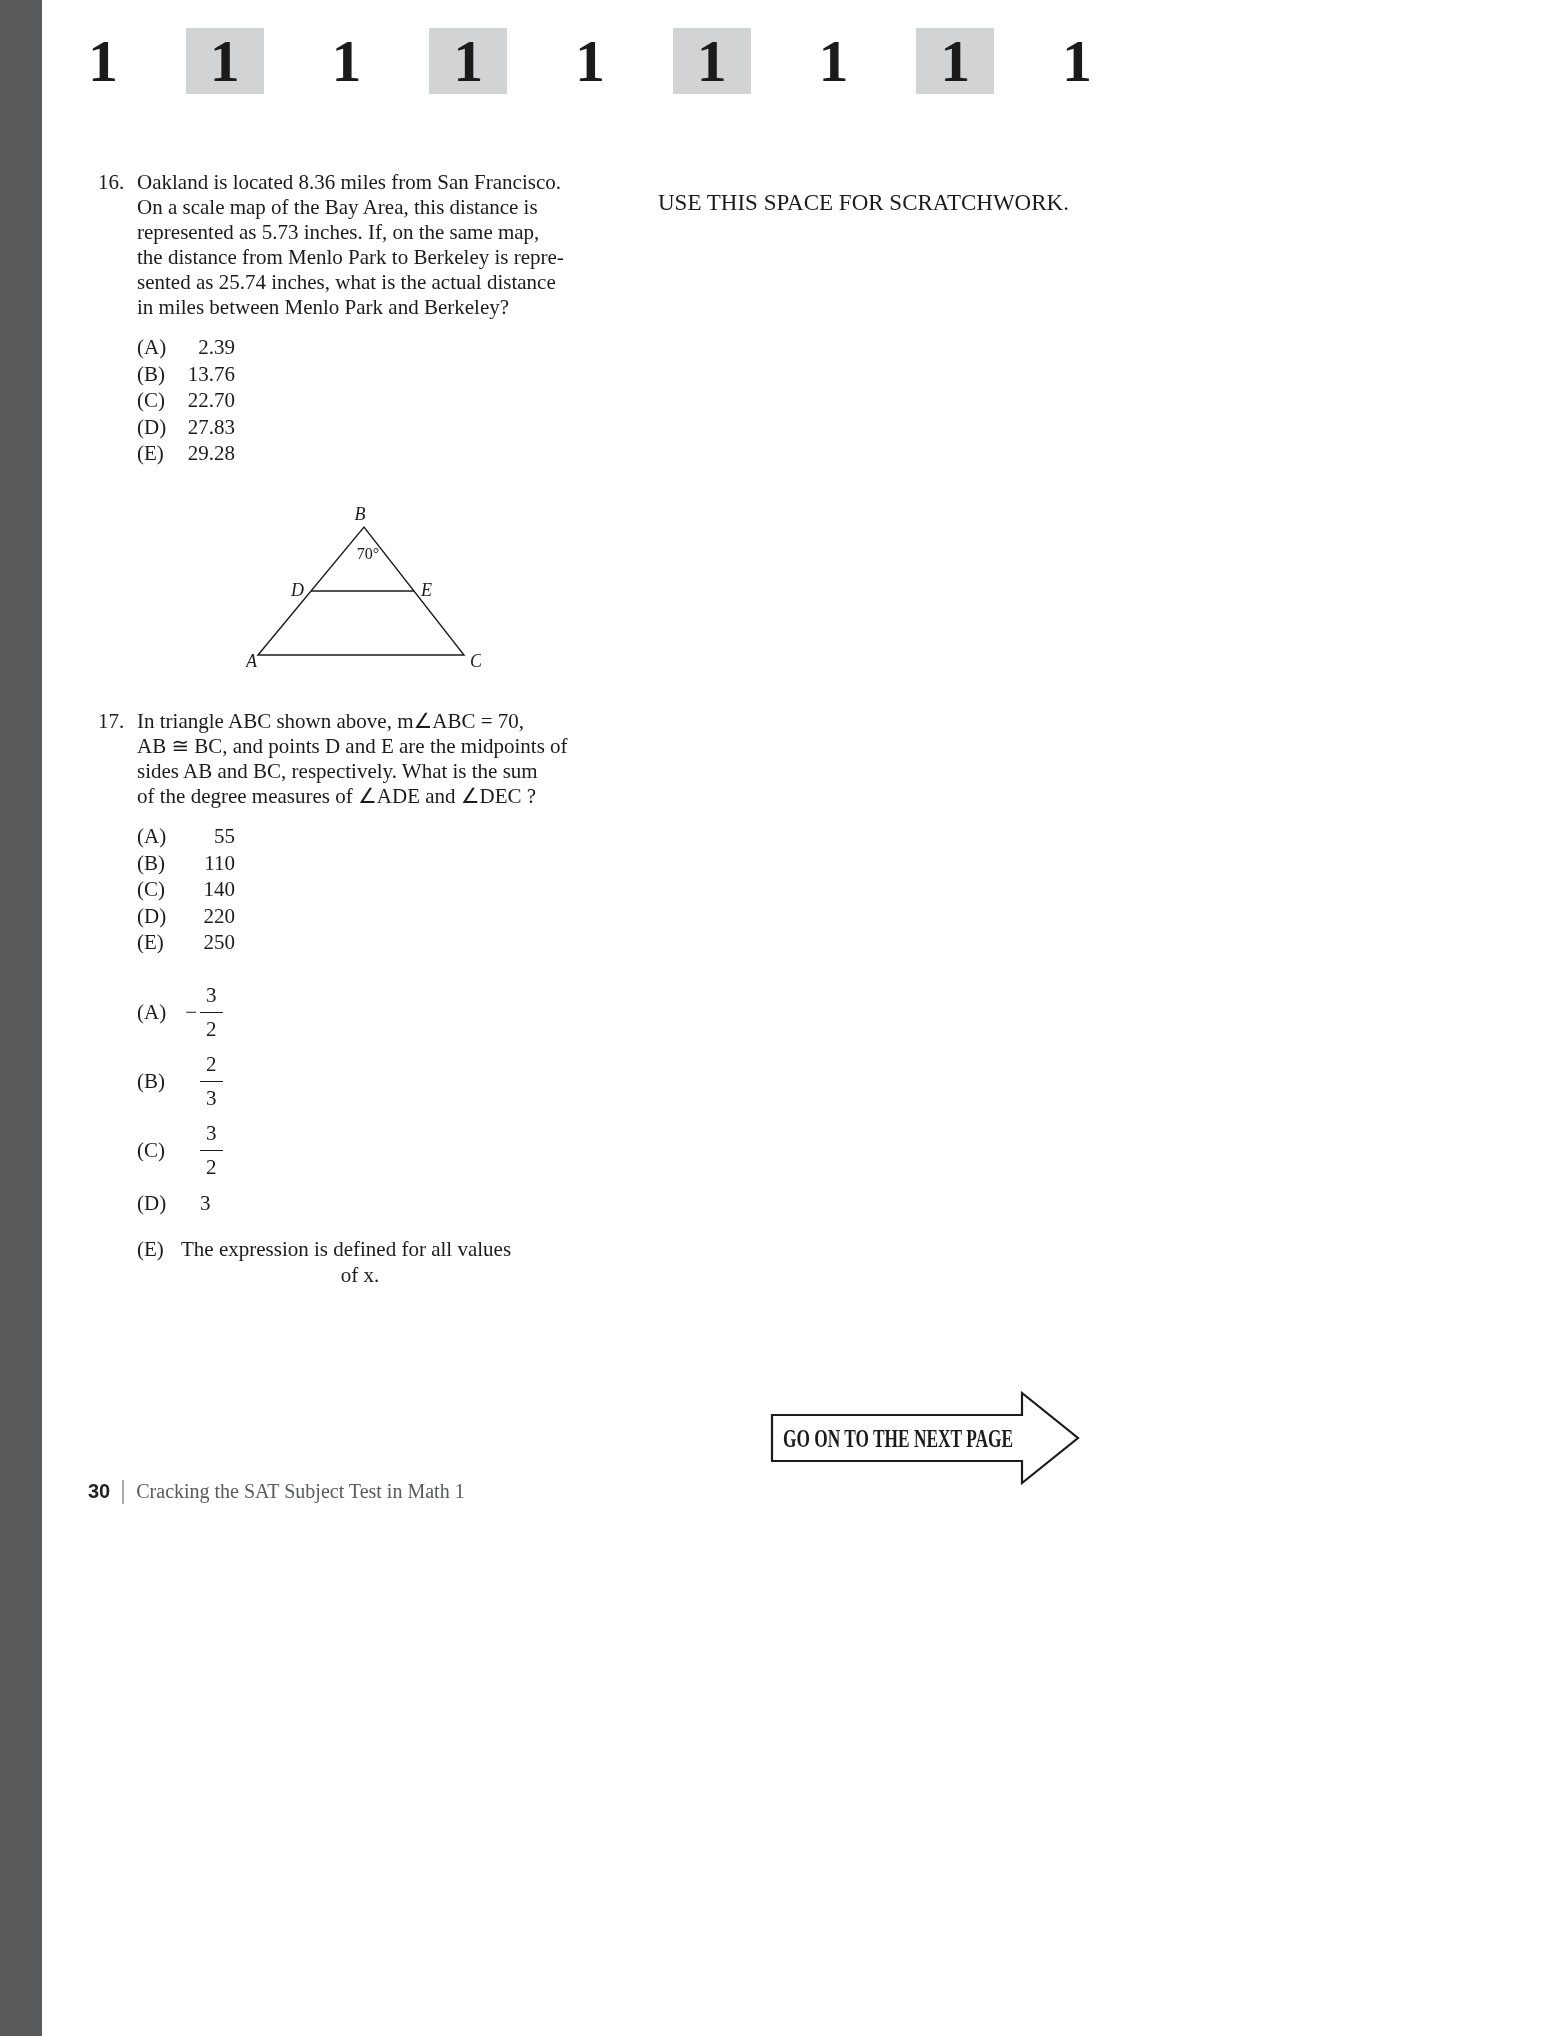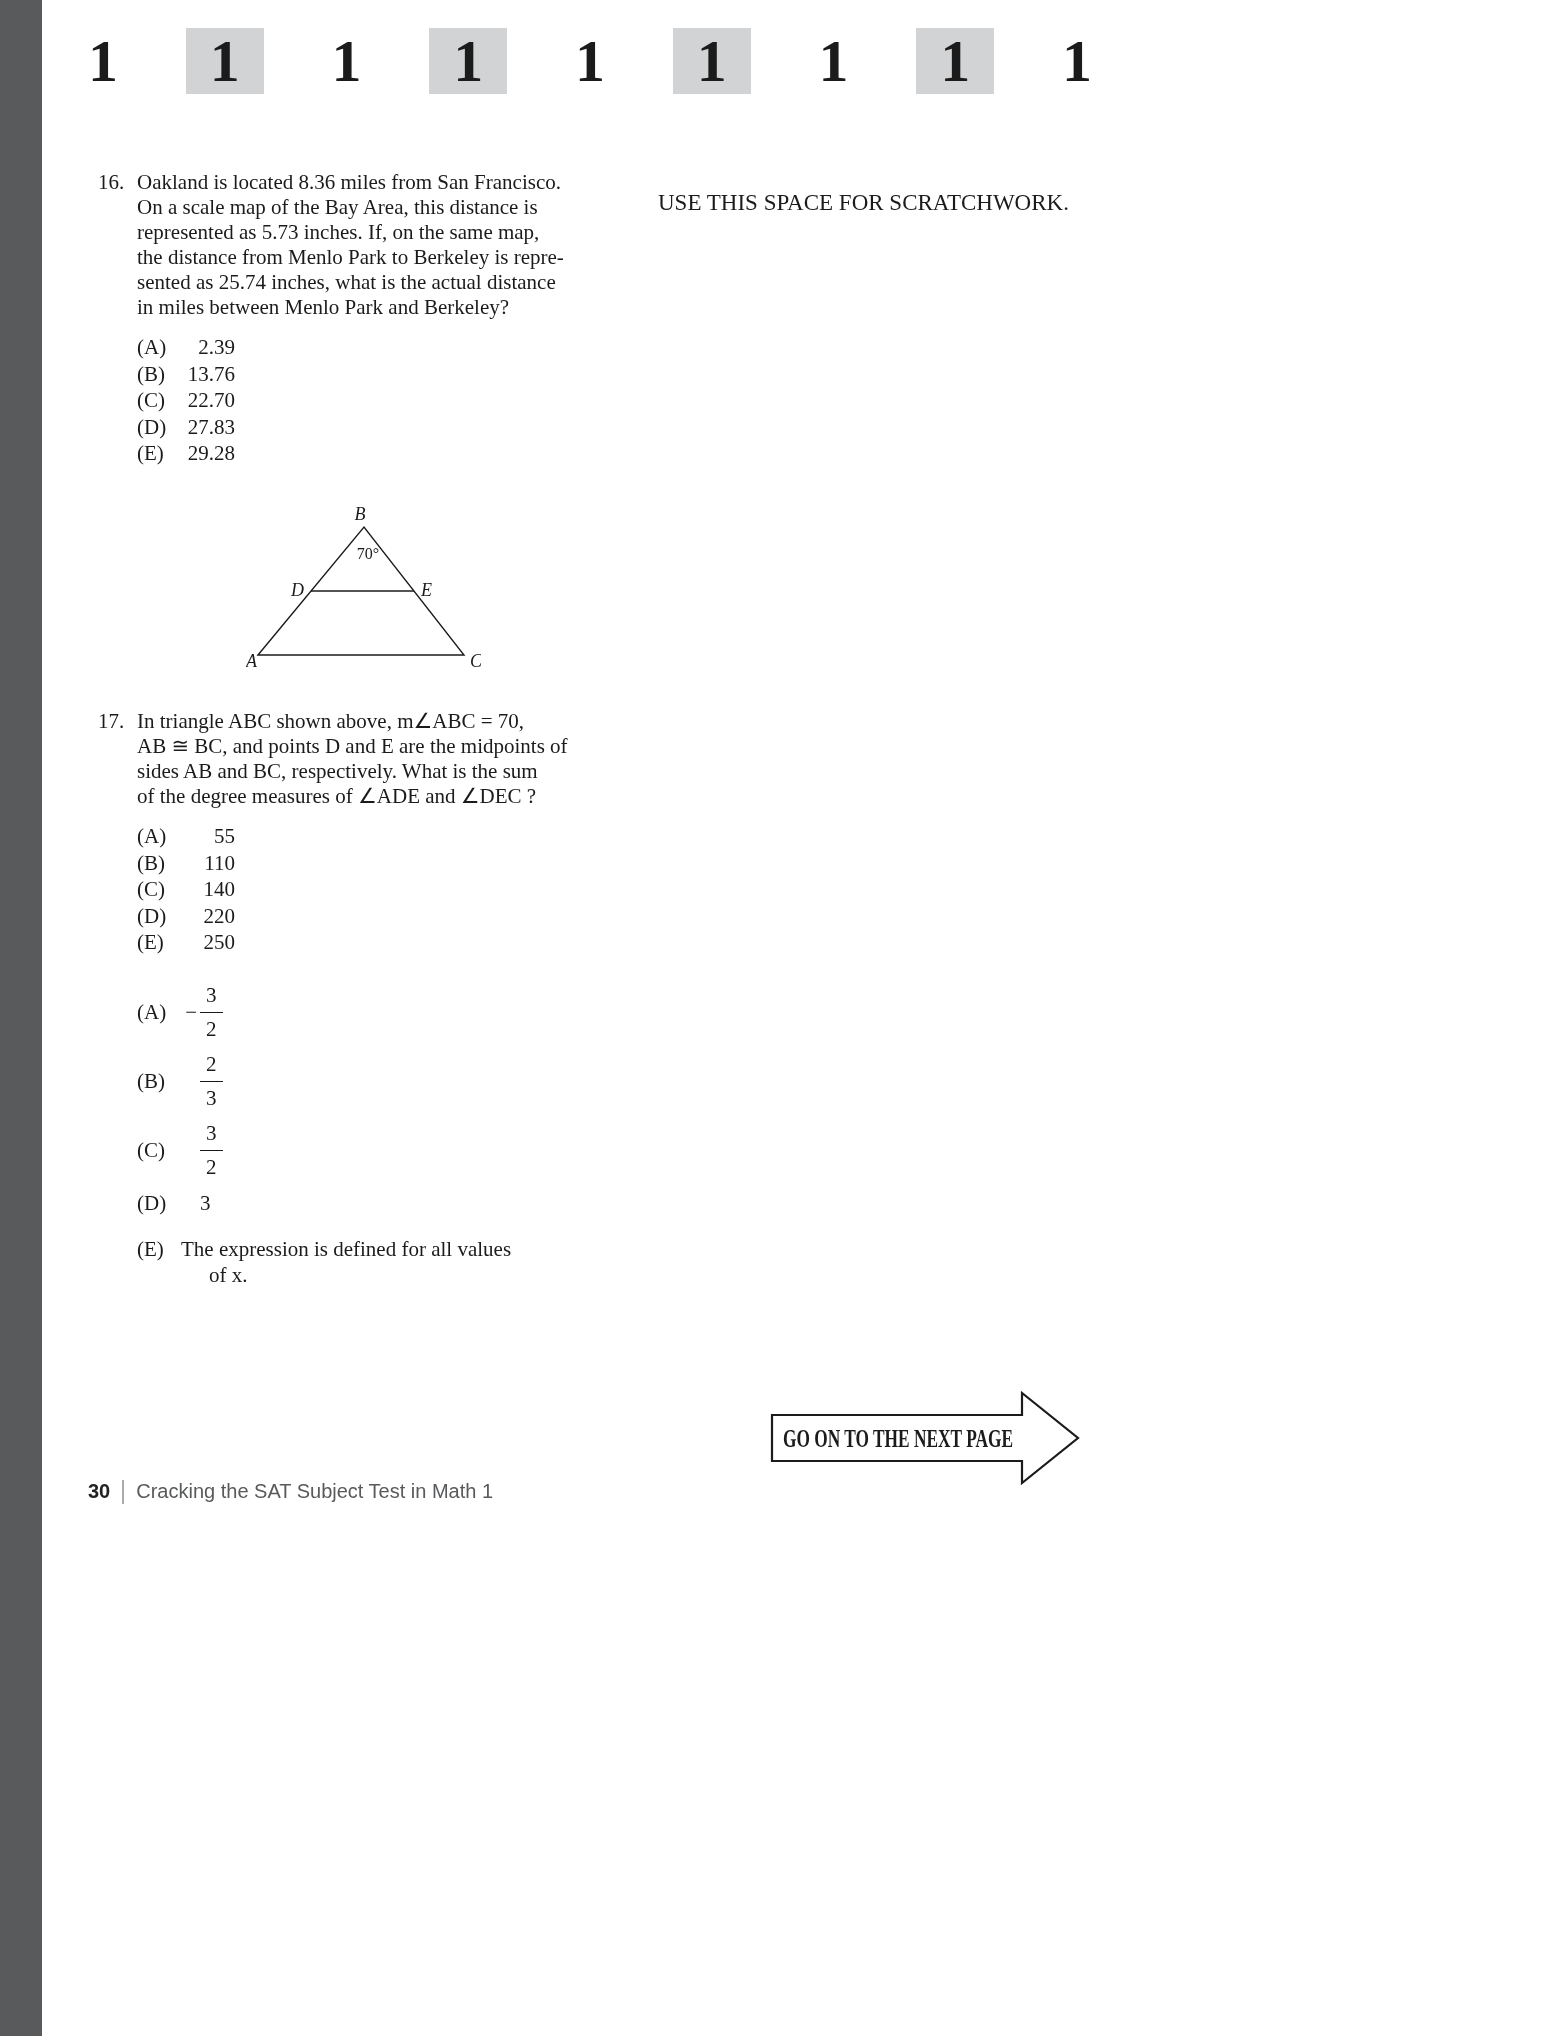--- a/index.html
+++ b/index.html
@@ -48,31 +48,31 @@
 
   .choices18 { margin:26px 0 0 39px; }
   .frac-row { display:flex; align-items:center; margin-bottom:9px; min-height:58px; }
   .frac-row .c-letter { width:44px; }
   .c-sign { width:16px; text-align:right; margin-right:3px; }
   .frac.small .num { padding:0 6px 3px 6px; }
   .plain-row { margin:4px 0 14px 0; min-height:32px; }
   .plain-row .c-plain { margin-left:19px; }
   .e-row { align-items:flex-start; margin-top:10px; }
   .e-text div { white-space:nowrap; }
-  .e-text .l2 { margin-left:28px; }
+  .e-text .l2 { margin-left:28px;text-align:center; }
 
   
   .go-arrow { position:absolute; left:770px; top:1388px; }
 
   
   .footer { position:absolute; left:88px; top:1480px; display:flex; 
             font-family:"Liberation Sans", sans-serif; font-size:20px; }
   .footer .pg { font-weight:bold; color:#232323; }
   .footer .sep { width:2px; height:24px; background:#a9abae; margin:0 12px; }
-  .footer .bk { color:#595a5c; }
+  .footer .bk { color:#595a5c;font-family:Liberation Serif, serif; }
 
   svg text { font-family:"Liberation Serif", serif; }
   .v-label { font-style:italic; font-size:18px; fill:#1b1b1b; }
   .a-label { font-size:16px; fill:#1b1b1b; }
 </style>
 </head>
 <body>
 
 <div class="page">
   <div class="sidebar"></div>

